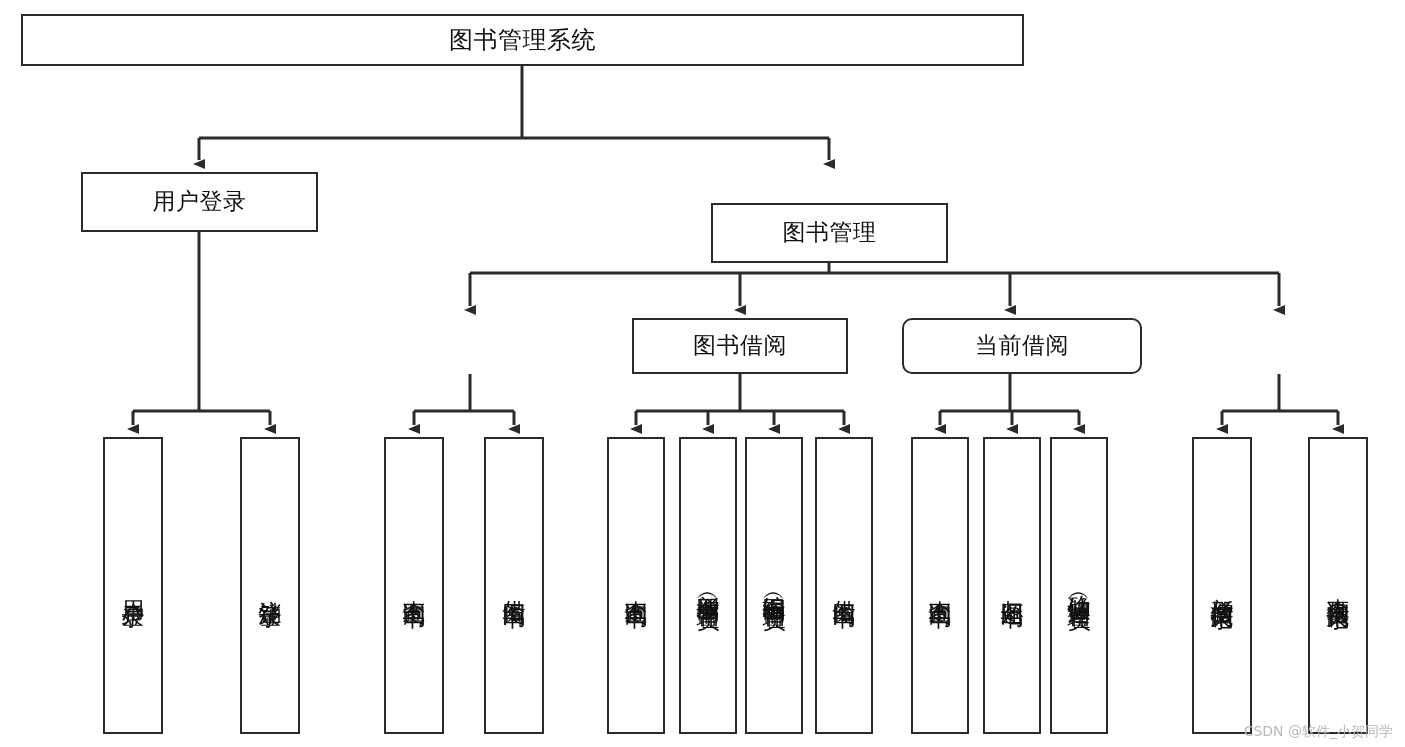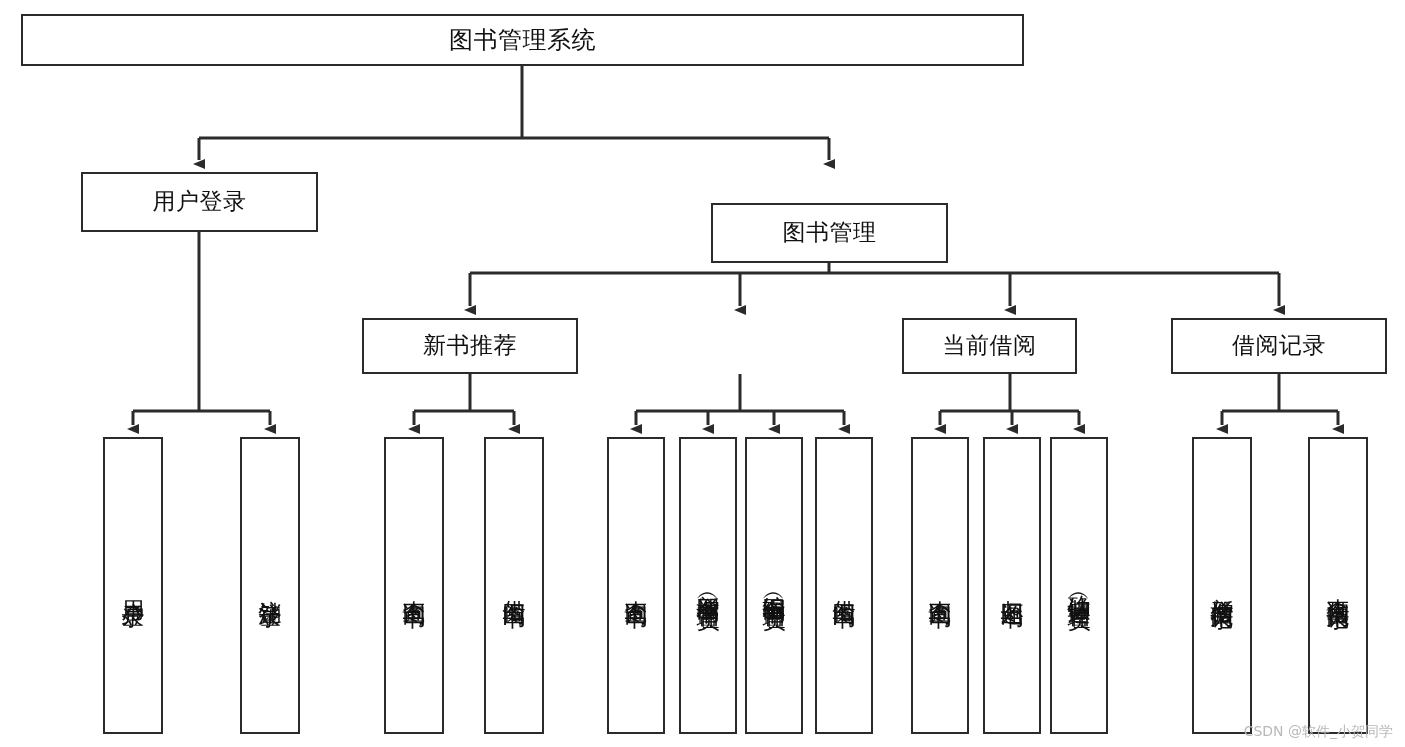--- a/index.html
+++ b/index.html
@@ -132,28 +132,25 @@
     <span class="label">图书管理系统</span>
   </div>
 
   <div class="node horiz" style="left:81px; top:172px; width:237px; height:60px;">
     <span class="label">用户登录</span>
   </div>
   <div class="node horiz" style="left:711px; top:172px; width:237px; height:60px;margin-top:31px;">
     <span class="label">图书管理</span>
   </div>
 
-  <div class="node horiz" style="left:362px; top:318px; width:216px; height:56px;">
-    <span class="label">新书推荐</span>
+  <div class="node horiz" style="left:632px; top:318px; width:216px; height:56px;">
+    <span class="label">图书借阅</span>
   </div>
-  <div class="node horiz" style="left:902px; top:318px; width:175px; height:56px;">
+  <div class="node horiz" style="left:902px; top:318px; width:240px; height:56px;border-radius:10px;">
     <span class="label">当前借阅</span>
-  </div>
-  <div class="node horiz" style="left:1171px; top:318px; width:216px; height:56px;">
-    <span class="label">借阅记录</span>
   </div>
 
   <div class="node vert" style="left:103px; top:437px; width:60px; height:297px;">
     <span class="label">用户登录</span>
   </div>
   <div class="node vert" style="left:240px; top:437px; width:60px; height:297px;">
     <span class="label">注销登录</span>
   </div>
 
   <div class="node vert" style="left:384px; top:437px; width:60px; height:297px;">

